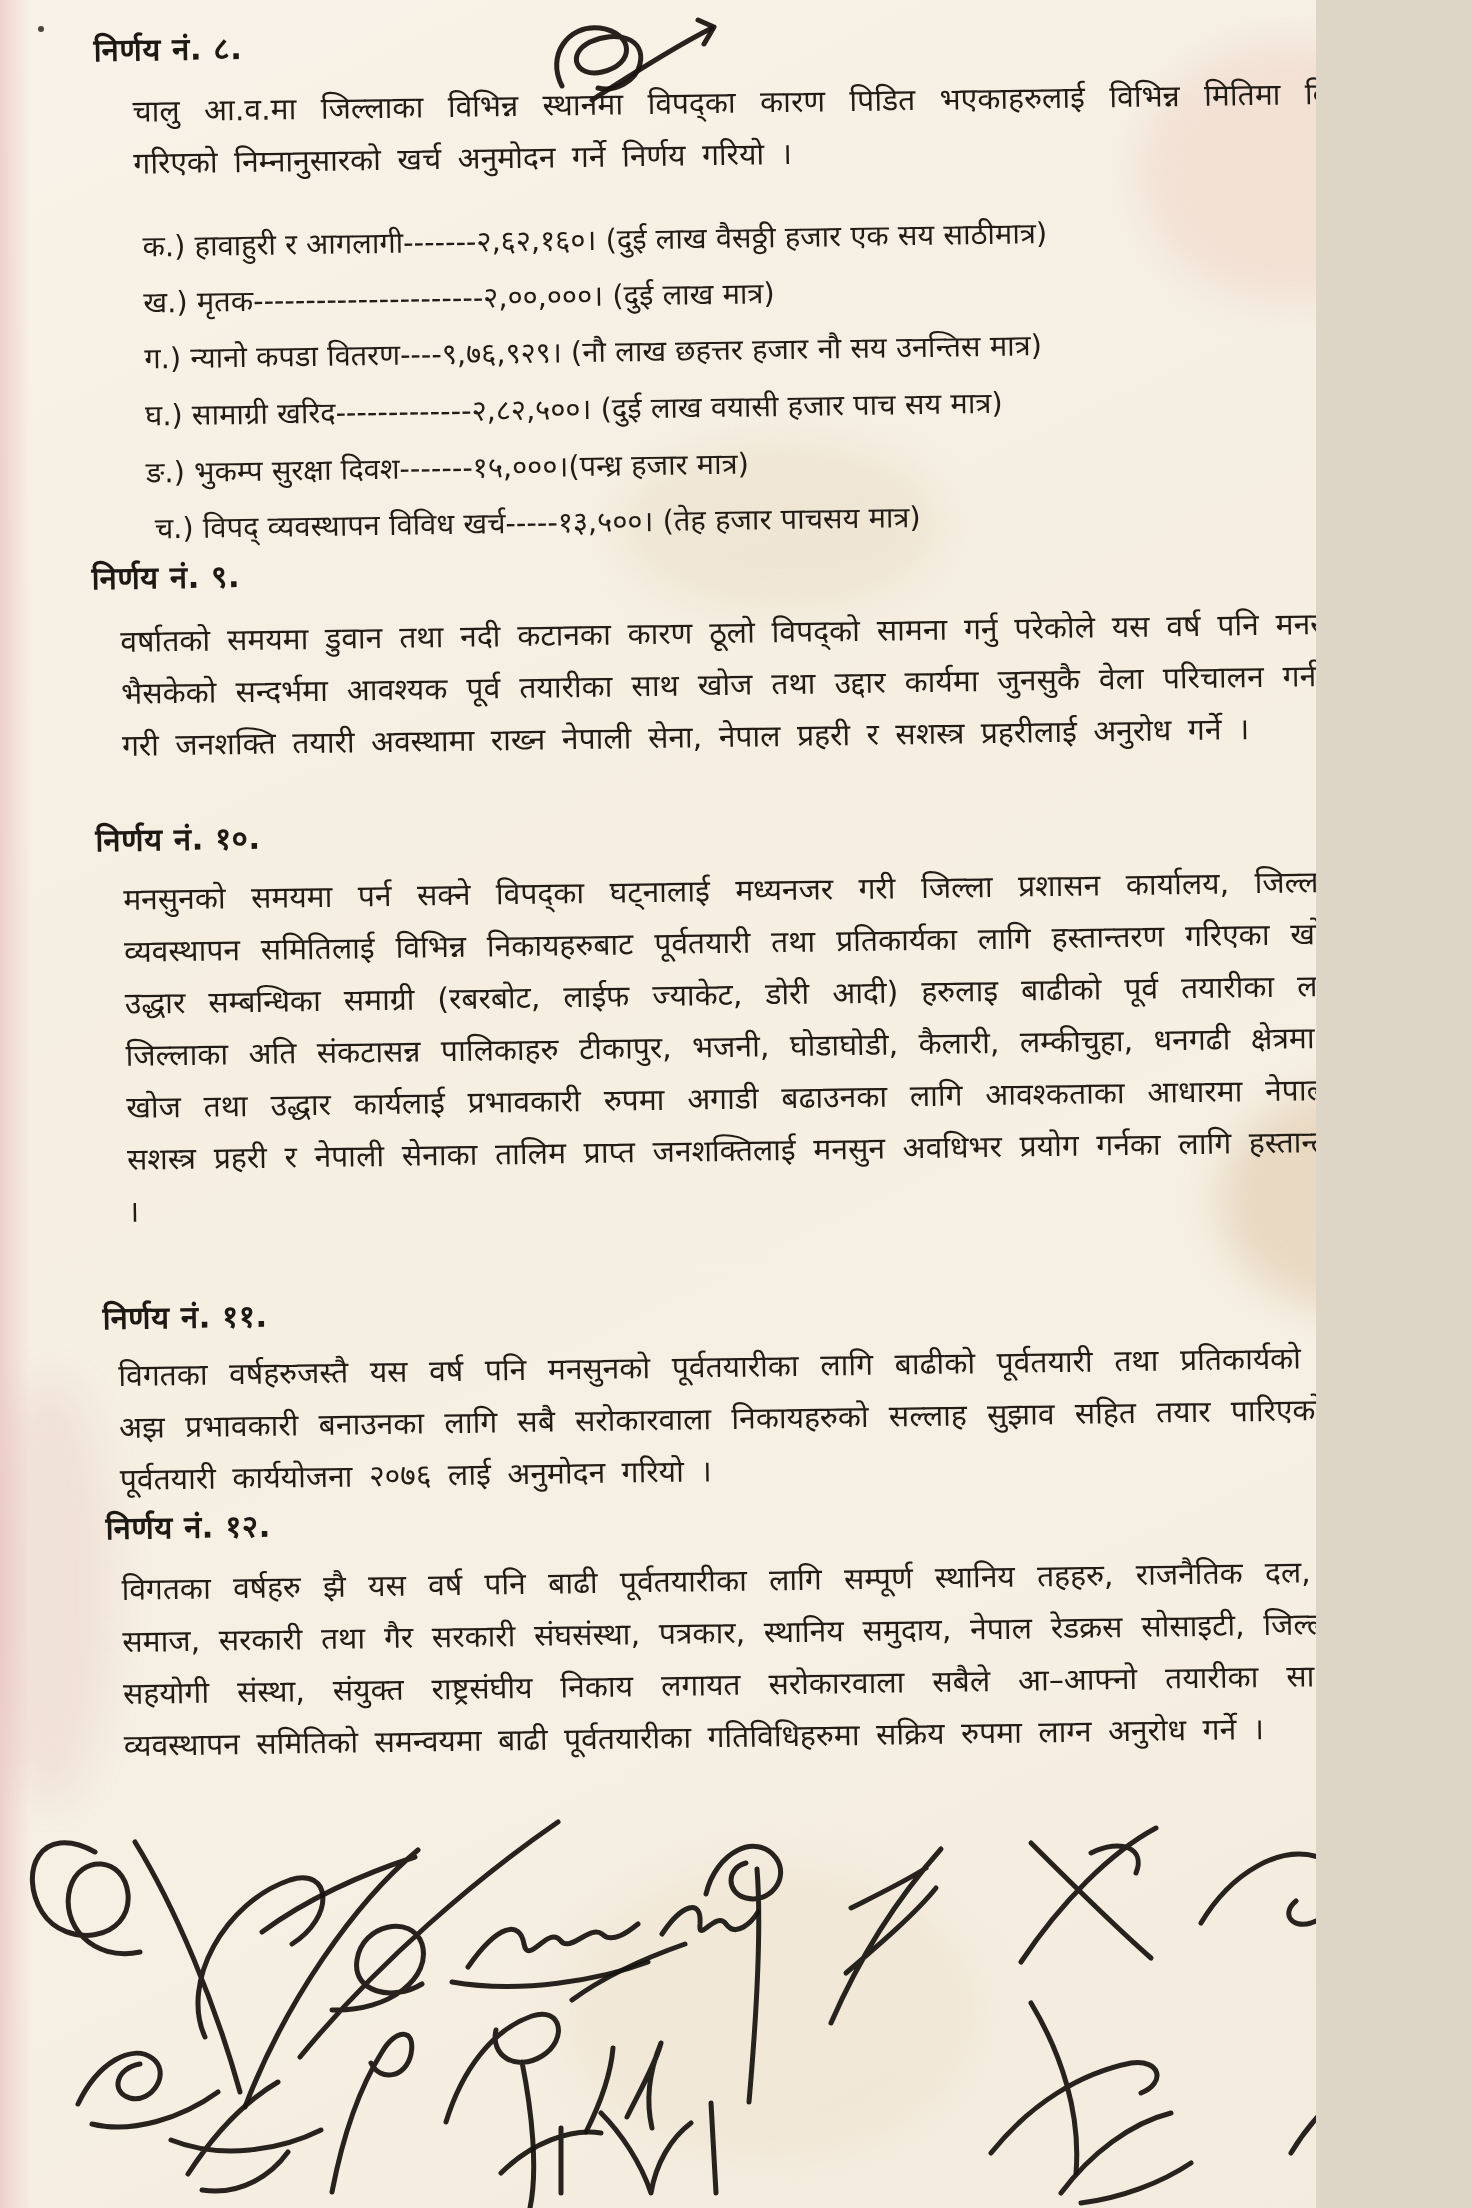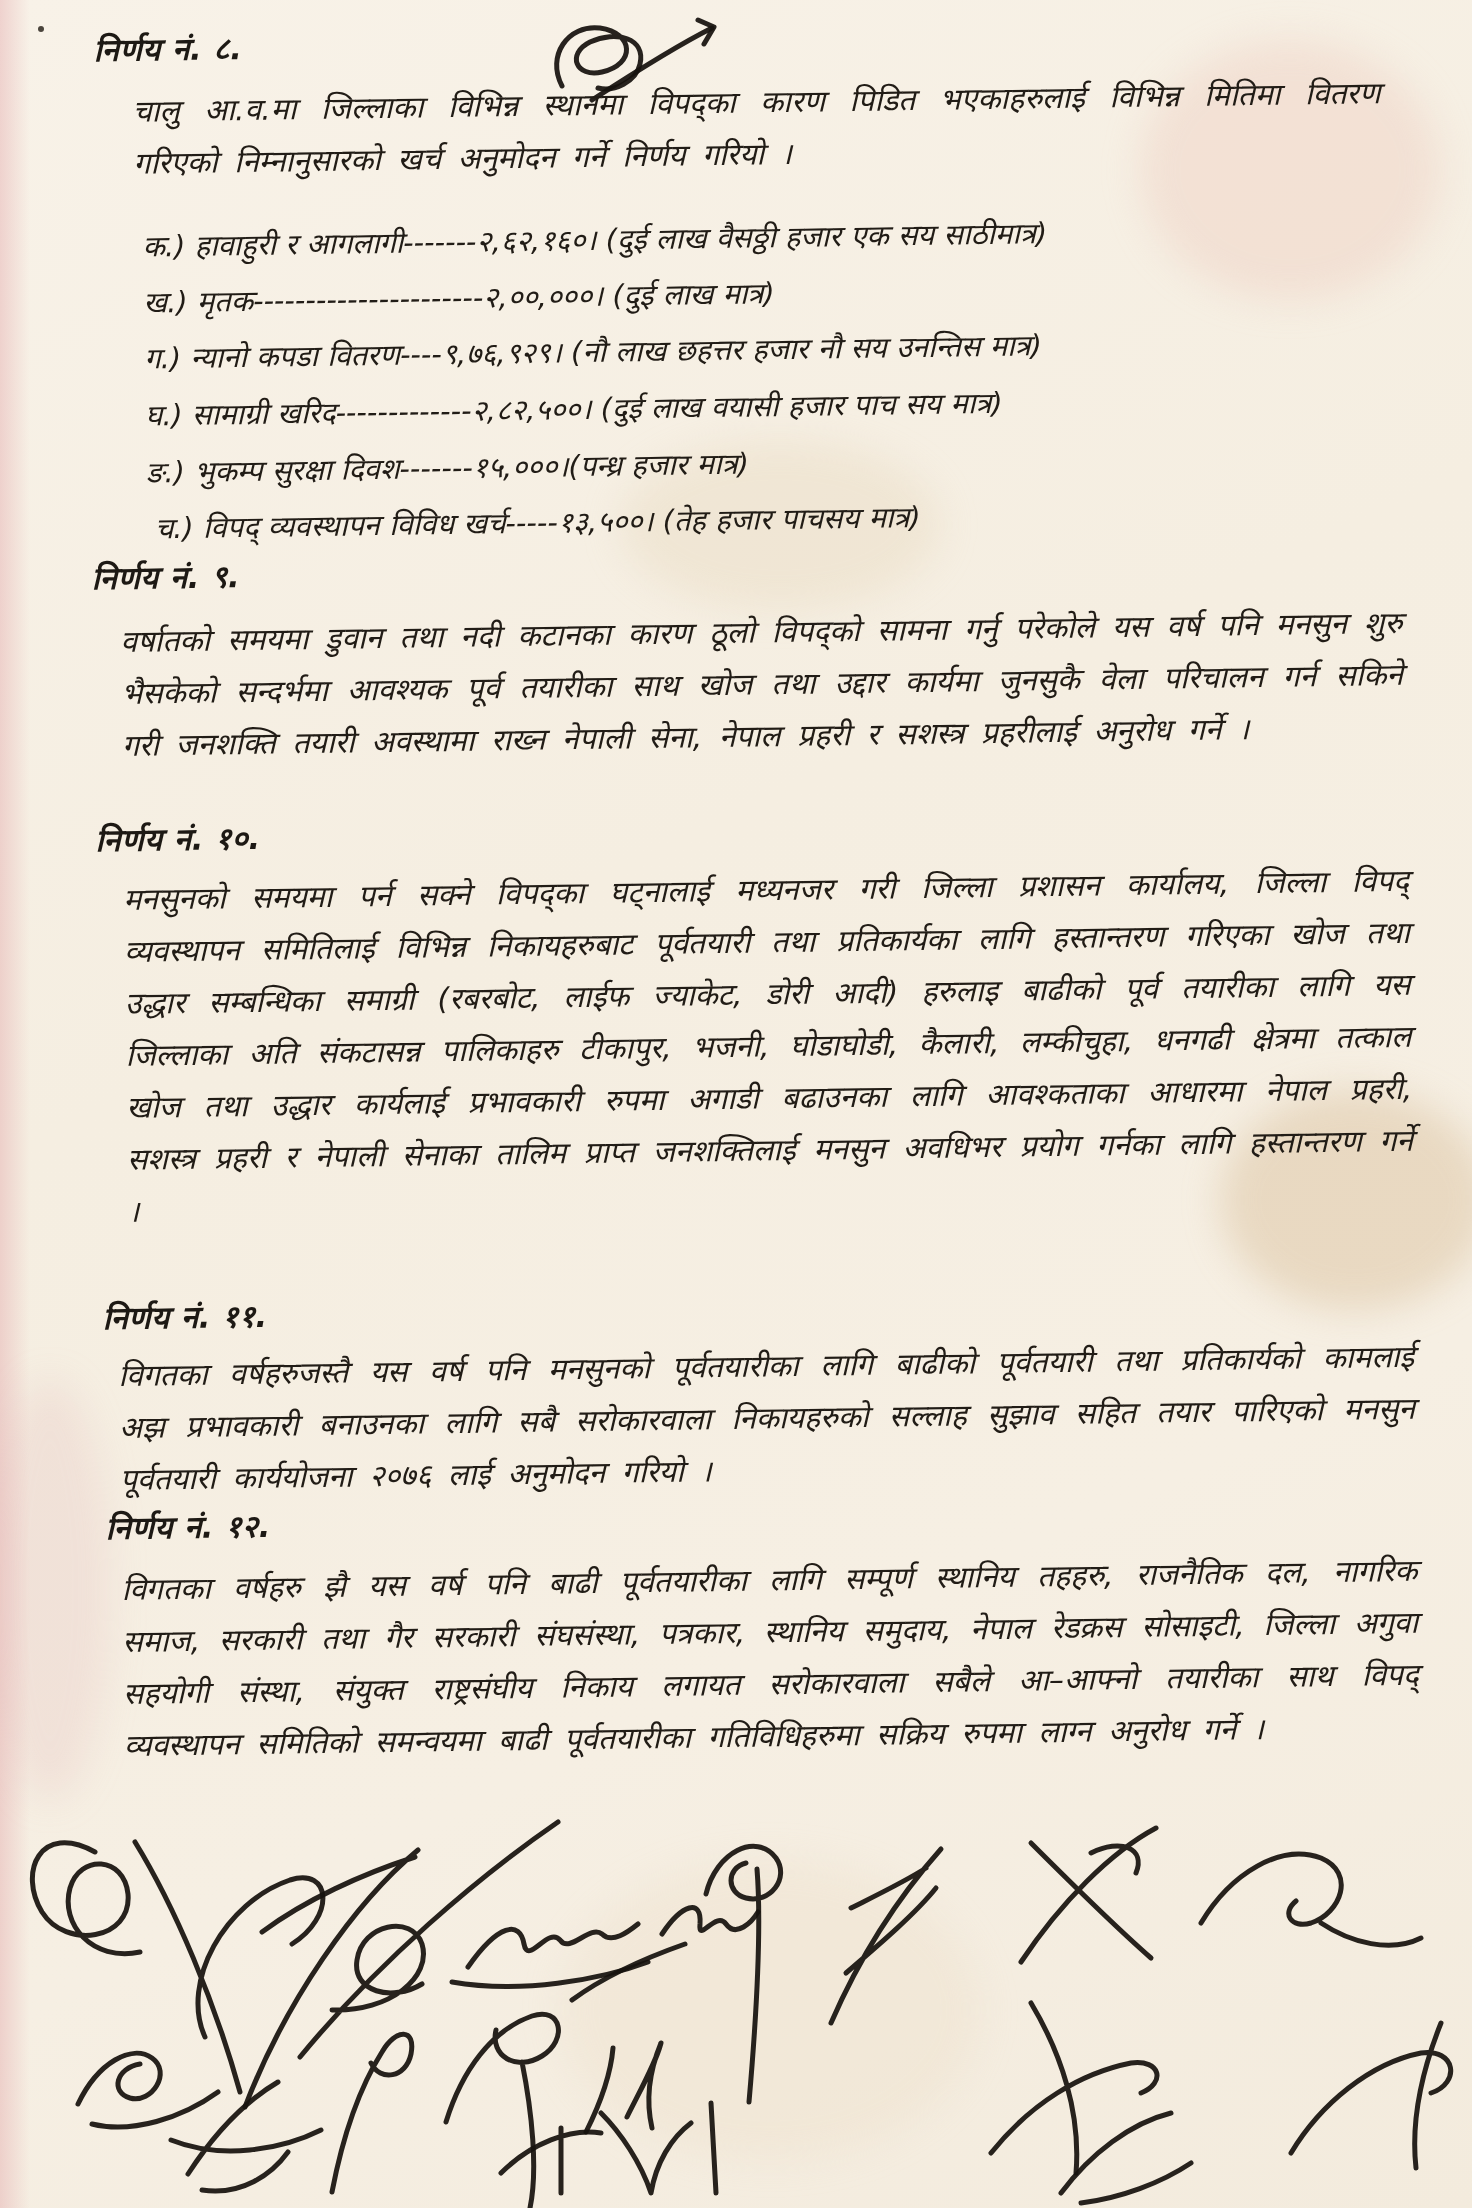--- a/index.html
+++ b/index.html
@@ -2,24 +2,23 @@
 <html><head>
 <meta charset="utf-8">
 <style>
   html,body{margin:0;padding:0;}
   body{
     width:1472px;height:2208px;
     background:#ddd5c6;
     font-family:"DejaVu Sans",sans-serif;
   }
   .paper{
-    position:relative;width:1472px;height:2208px;overflow:hidden;
+    position:relative;width:1316px;height:2208px;overflow:hidden;
     background:linear-gradient(155deg,#f8f2e8 0%,#f5eee1 40%,#f6efe3 70%,#f3ebdd 100%);
     color:#211c16;
-    font-style:italic;
   }
   
   .edge-tint{
     position:absolute;left:0;top:0;width:30px;height:2208px;
     background:linear-gradient(to right,rgba(224,158,164,.38),rgba(224,158,164,0));
   }
   .blob{position:absolute;border-radius:50%;filter:blur(18px);}
   .blob.b1{left:1140px;top:40px;width:300px;height:260px;background:rgba(236,192,178,.30);}
   .blob.b2{left:1220px;top:1090px;width:270px;height:220px;background:rgba(206,172,128,.33);}
   .blob.b3{left:620px;top:440px;width:320px;height:170px;background:rgba(228,208,176,.28);}

